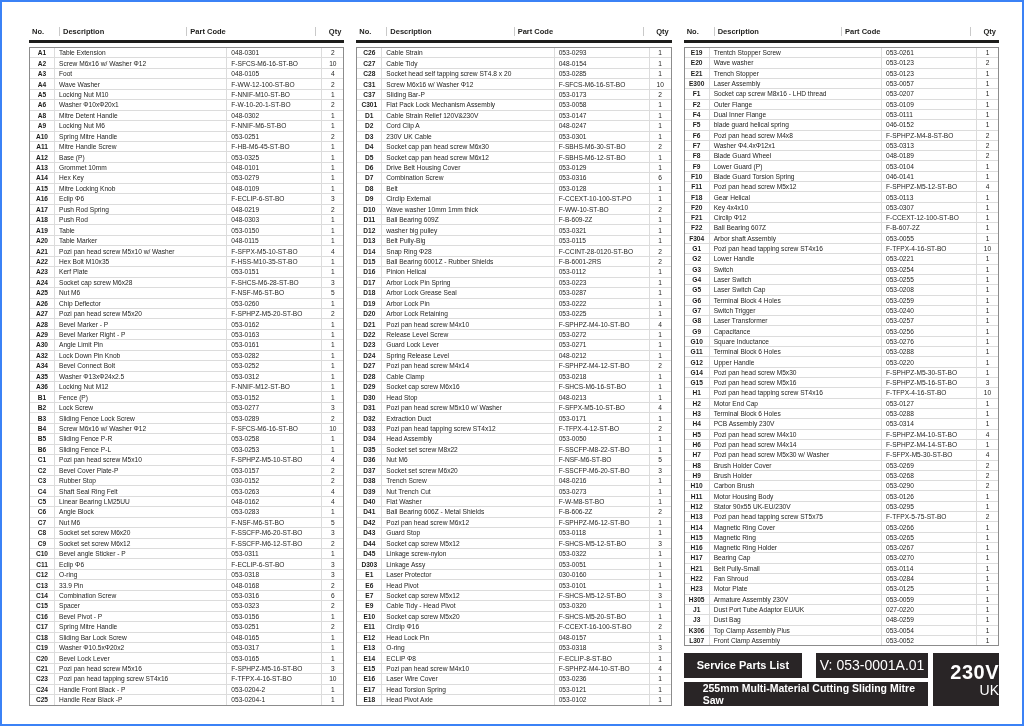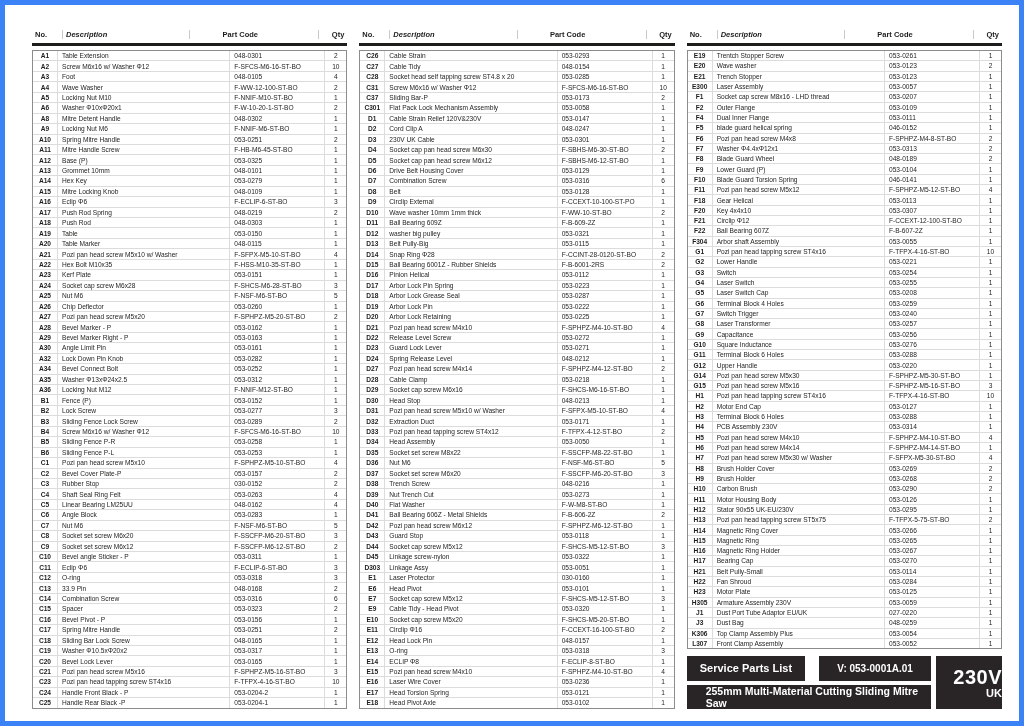--- a/index.html
+++ b/index.html
@@ -1,29 +1,29 @@
 <!DOCTYPE html>
 <html><head>
 <meta charset="utf-8">
 <style>
   html,body { margin:0; padding:0; }
   body { font-family:"Liberation Sans", sans-serif; background:#e8e8e8; }
   .page { width:1024px; height:726px; background:#ffffff; position:relative; margin:0 auto;
-          border:5px solid #3b82f6; box-sizing:border-box; overflow:hidden; }
+          border:2px solid #3b82f6; box-sizing:border-box; overflow:hidden; }
   .content { position:absolute; left:27px; top:23px; width:970px; height:681px;
              display:flex; gap:12px; }
   .col { flex:1; display:flex; flex-direction:column; min-width:0; }
 
   
   .thead { display:flex; align-items:center; font-weight:bold; font-size:7.5px;
            color:#1d1d1b; padding:2px 0 4px 0; }
   .thead .hc { padding:0 3px; }
   .h-no   { width:24px; }
-  .h-desc { flex:1; border-left:1px solid #c9c9c9;font-style:italic; }
-  .h-code { width:94px; border-left:1px solid #c9c9c9;text-align:center; }
+  .h-desc { flex:1; border-left:1px solid #c9c9c9; }
+  .h-code { width:94px; border-left:1px solid #c9c9c9; }
   .h-qty  { width:22px; border-left:1px solid #c9c9c9; text-align:right;margin-left:28px; }
   .thick-rule { height:3px; background:#1d1d1b; margin-bottom:4px; }
 
   
   .tbody { border:1px solid #8c8c8c; display:flex; flex-direction:column; background:#fff; }
   .tbody-grow { flex:1; }
   .tbody-fixed { flex:0 0 597px; }
   .row { flex:1; display:flex; align-items:center; font-size:6.6px; color:#1d1d1b;
          border-top:1px solid #dcdcdc; min-height:0; }
   .row:first-child { border-top:none; }
@@ -35,25 +35,25 @@
   .c-qty  { width:21px; border-left:1px solid #dcdcdc; text-align:center; flex:0 0 auto;
             align-self:stretch; display:flex; align-items:center; justify-content:center; }
 
   
   .footer { margin-top:7px; flex:1; display:flex; gap:5px; }
   .f-left { flex:1; display:flex; flex-direction:column; gap:4px; }
   .f-top { display:flex; gap:14px; flex:1; }
   .f-box { background:#292526; color:#ffffff; display:flex; align-items:center;
            justify-content:center; }
   .f-service { flex:1.06; font-weight:bold; font-size:11px; }
-  .f-version { flex:1; font-weight:bold; font-size:10px; }
+  .f-version { flex:1; font-weight:normal; font-size:14px; }
   .f-product { flex:1; font-weight:bold; font-size:10.5px;padding-left:19px; }
   .f-volt { flex:0 0 66px; flex-direction:column; line-height:1;align-items:flex-end; }
   .f-volt-main { font-weight:bold; font-size:20px; letter-spacing:0.5px; }
-  .f-volt-sub  { font-weight:bold; font-size:11px; margin-top:1px; }
+  .f-volt-sub  { font-weight:normal; font-size:14px; margin-top:1px; }
 </style>
 </head>
 <body>
 
 <div class="page">
   <div class="content">
 
     <div class="col">
       <div class="thead">
         <span class="hc h-no">No.</span>

